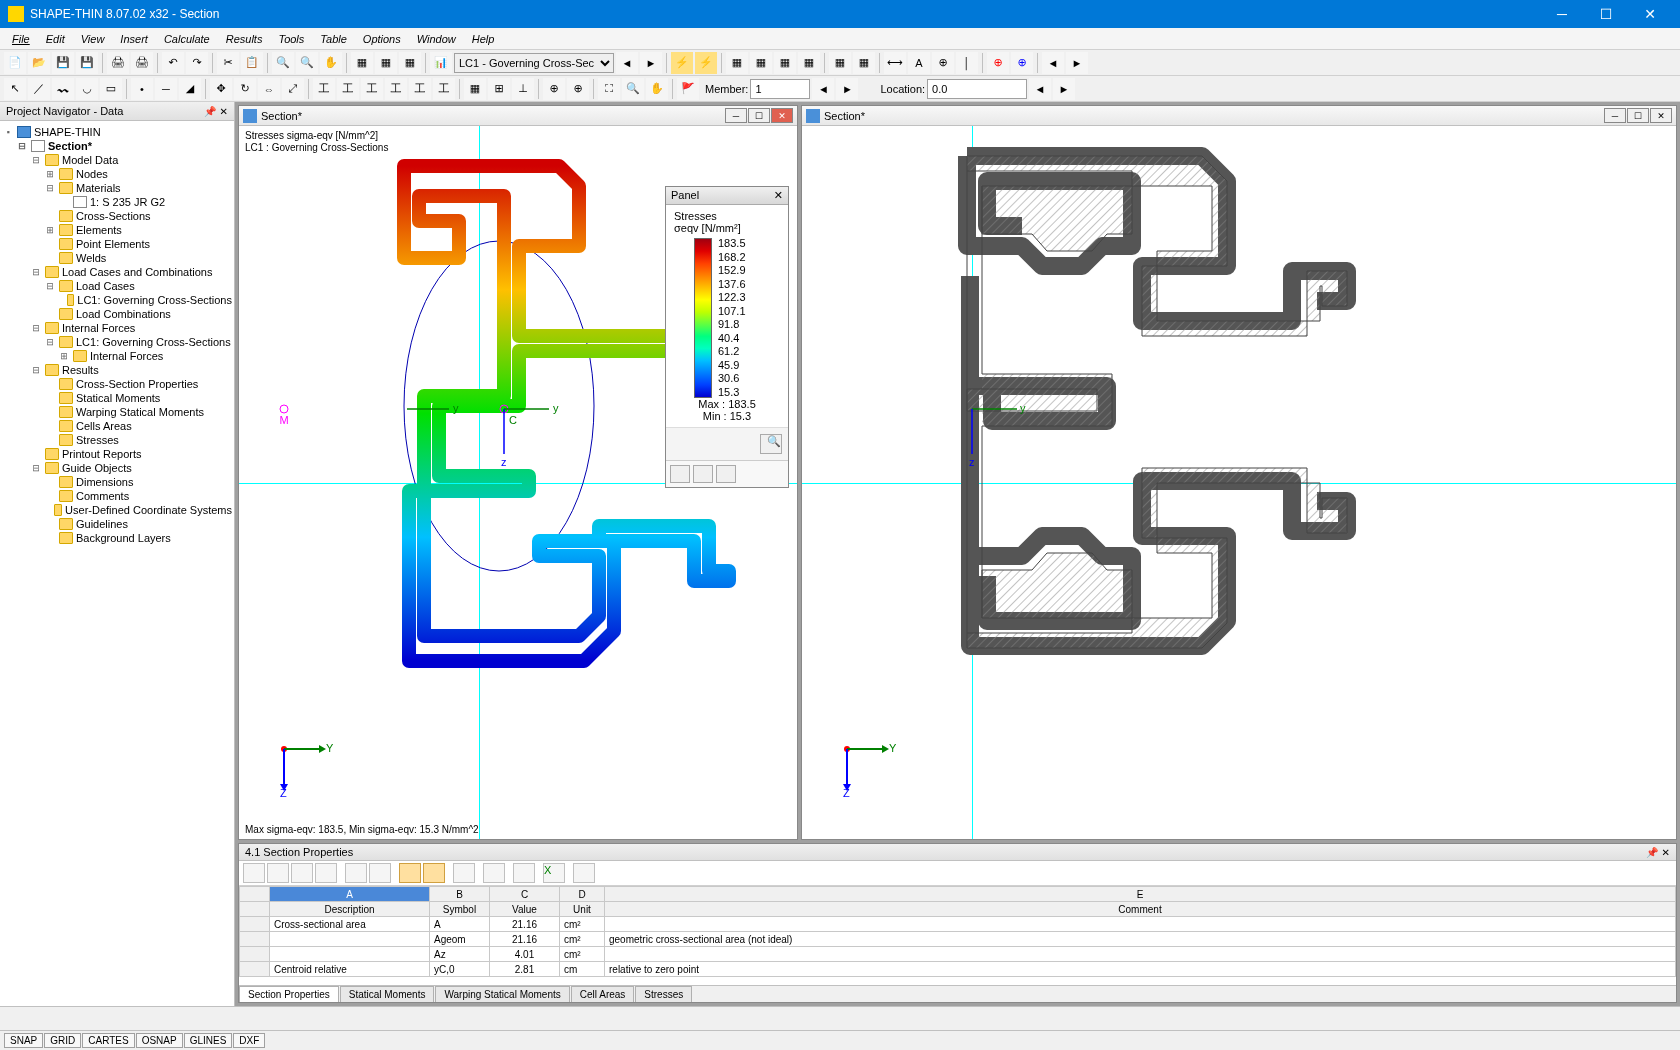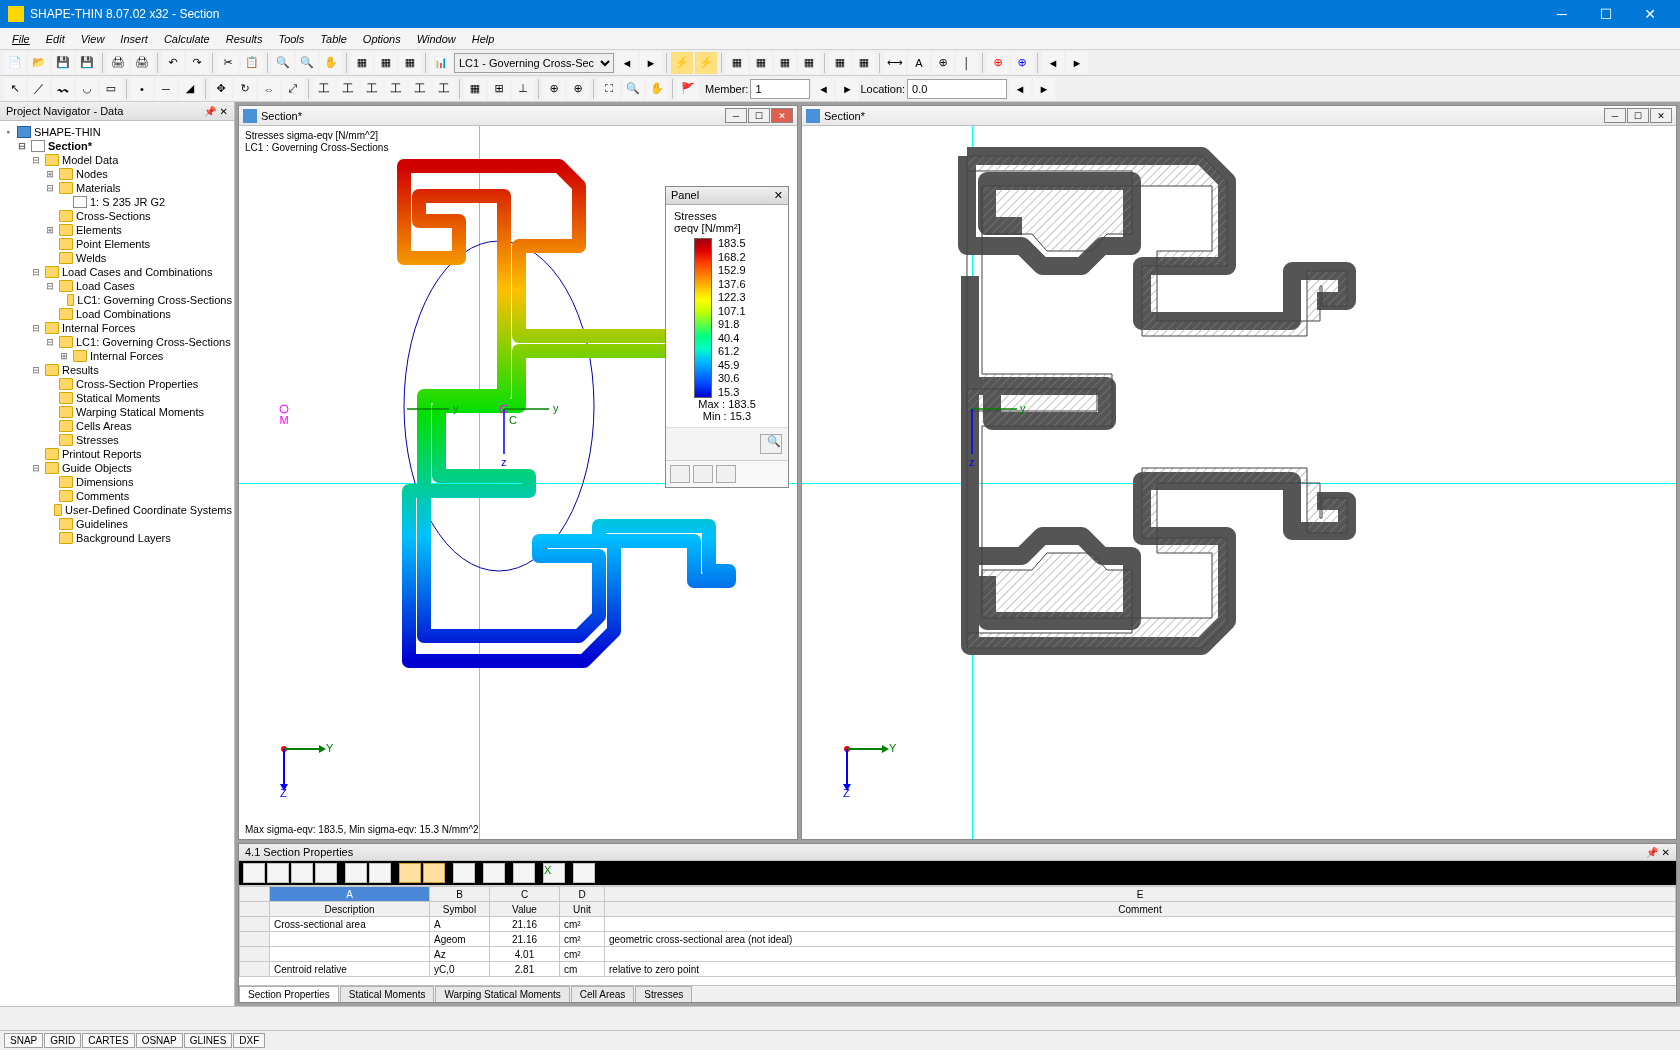--- a/index.html
+++ b/index.html
@@ -51,21 +51,21 @@
 .legend-panel { position: absolute; top: 60px; right: 8px; width: 124px; background: #f8f8f8; border: 1px solid #888; }
 .legend-title { background: linear-gradient(#f0f0f0,#d8d8d8); padding: 2px 5px; border-bottom: 1px solid #aaa; display: flex; }
 .legend-title .x { margin-left: auto; cursor: pointer; }
 .legend-body { padding: 5px 8px; background: white; font-size: 10px; }
 .legend-scale { display: flex; align-items: flex-start; margin-top: 4px; }
 .legend-bar { width: 18px; height: 160px; background: linear-gradient(to bottom, #a00010, #e00000, #ff4000, #ff8000, #ffc000, #ffff00, #c0ff00, #60ff40, #00ff80, #00ffc0, #00c0ff, #0080ff, #0040ff, #0000d0); border: 1px solid #666; margin-left: 20px; }
 .legend-vals { margin-left: 6px; display: flex; flex-direction: column; justify-content: space-between; height: 160px; line-height: 1; }
 .legend-footer { padding: 4px; border-top: 1px solid #ccc; display:flex; gap:3px; }
 .legend-footer .lbtn { width:20px; height:18px; border:1px solid #aaa; background:#f0f0f0; cursor:pointer; }
 
-.table-panel { height: 160px; background: #000000; border: 1px solid #888; display: flex; flex-direction: column; }
+.table-panel { height: 160px; background: #ffffff; border: 1px solid #888; display: flex; flex-direction: column; }
 .table-header { background: linear-gradient(#f0f0f0,#e0e0e0); padding: 2px 6px; border-bottom: 1px solid #c0c0c0; display:flex; align-items:center; }
 .table-toolbar { padding: 2px 4px; display: flex; gap: 2px; border-bottom: 1px solid #d0d0d0; }
 .table-toolbar .tbtn2 { width: 22px; height: 20px; border: 1px solid #c0c0c0; background: #f5f5f5; cursor: pointer; }
 .table-toolbar .tbtn2.active { background: #ffe0a0; border-color: #d0a040; }
 .table-grid { flex: 1; overflow: auto; background: white; }
 table { border-collapse: collapse; width: 100%; }
 th, td { border: 1px solid #c8c8c8; padding: 1px 4px; font-size: 10px; height: 15px; }
 th { background: #f0f0f0; font-weight: normal; text-align: center; }
 th.colA { background: #4a88d8; color: white; }
 td.num { text-align: center; }
@@ -194,21 +194,21 @@
   <div class="sep"></div>
   <div class="tbtn">⛶</div>
   <div class="tbtn">🔍</div>
   <div class="tbtn">✋</div>
   <div class="sep"></div>
   <div class="tbtn">🚩</div>
   <span style="margin-left:4px">Member:</span>
   <input style="width: 60px;" value="1">
   <div class="tbtn">◄</div>
   <div class="tbtn">►</div>
-  <span style="margin-left:0">Location:</span>
+  <span style="margin-left:20px">Location:</span>
   <input style="width: 100px;" value="0.0">
   <div class="tbtn">◄</div>
   <div class="tbtn">►</div>
 </div>
 
 <div class="main-area">
 
   <div class="navigator">
     <div class="nav-header">
       <span>Project Navigator - Data</span>

